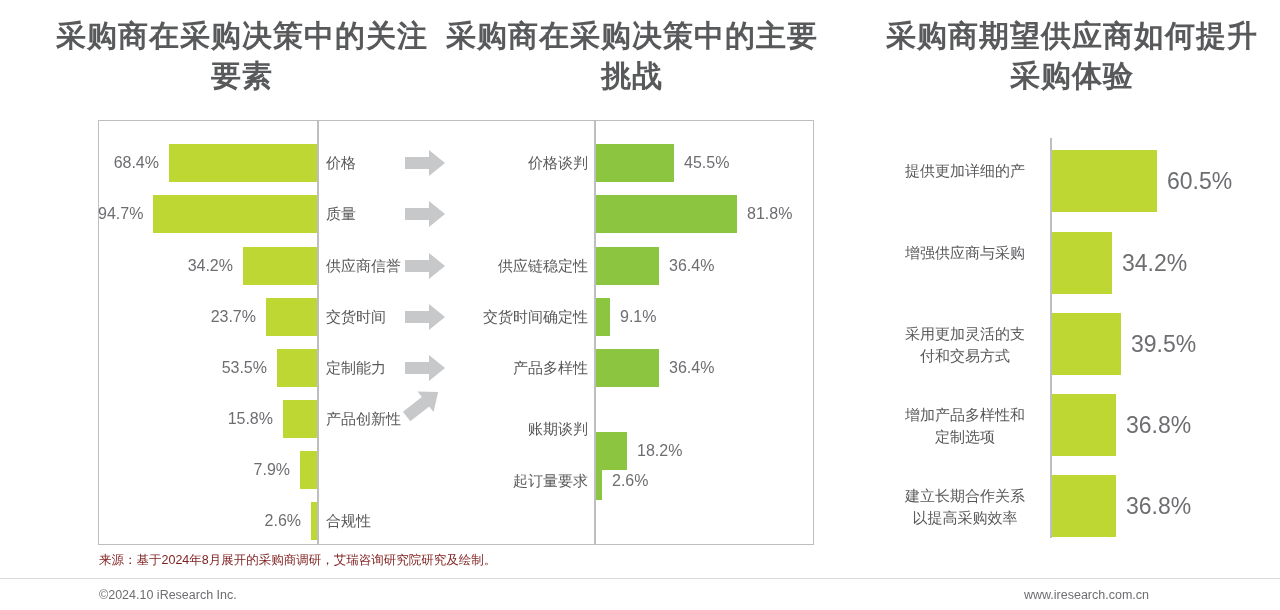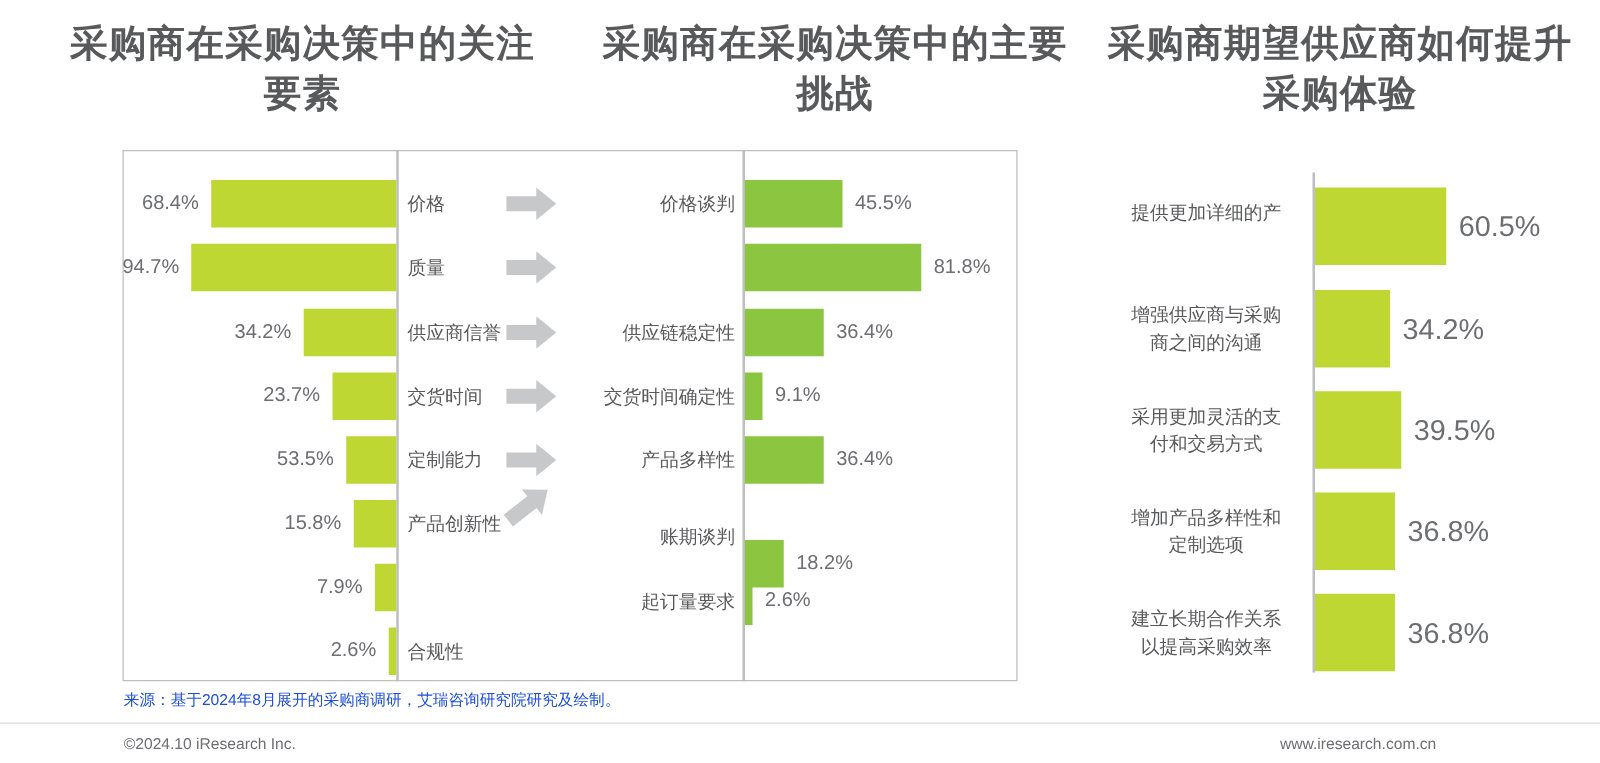--- a/index.html
+++ b/index.html
@@ -16,21 +16,21 @@
   .title {
     position: absolute;
     text-align: center;
     color: #58595b;
     font-size: 30px;
     font-weight: bold;
     line-height: 40px;
     letter-spacing: 1px;
   }
   #title-1 { left: 42px;  top: 16px; width: 400px; }
-  #title-2 { left: 468px; top: 16px; width: 400px; text-align: center; }
+  #title-2 { left: 432px; top: 16px; width: 400px; text-align: center; }
   #title-3 { left: 872px; top: 16px; width: 400px; }
 
   
   .panel-box {
     position: absolute;
     left: 98px; top: 120px;
     width: 716px; height: 425px;
     border: 1.5px solid #bcbec0;
     background: #fff;
   }
@@ -118,21 +118,21 @@
     align-items: center;
     height: 62px;
   }
   .right-row .bar { height: 62px; }
   .right-row .pct { margin-left: 10px; font-size: 23px; }
 
   
   .source {
     position: absolute;
     left: 99px; top: 552px;
-    color: #1d4ed8;
+    color: #7f1d1d;
     font-size: 12.5px;
   }
   .footer-bar {
     position: absolute;
     left: 0; top: 578px;
     width: 1280px; height: 32px;
     border-top: 1px solid #d9dadb;
   }
   .copyright {
     position: absolute;
@@ -300,21 +300,20 @@
   <div class="right-cat" style="top:160px">
     <div>提供更加详细的产</div>
   </div>
   <div class="right-row" style="top:150px">
     <span class="bar" style="width:105px"></span>
     <span class="pct">60.5%</span>
   </div>
 
   <div class="right-cat" style="top:242px">
     <div>增强供应商与采购</div>
-    <div>商之间的沟通</div>
   </div>
   <div class="right-row" style="top:232px">
     <span class="bar" style="width:60px"></span>
     <span class="pct">34.2%</span>
   </div>
 
   <div class="right-cat" style="top:323px">
     <div>采用更加灵活的支</div>
     <div>付和交易方式</div>
   </div>

